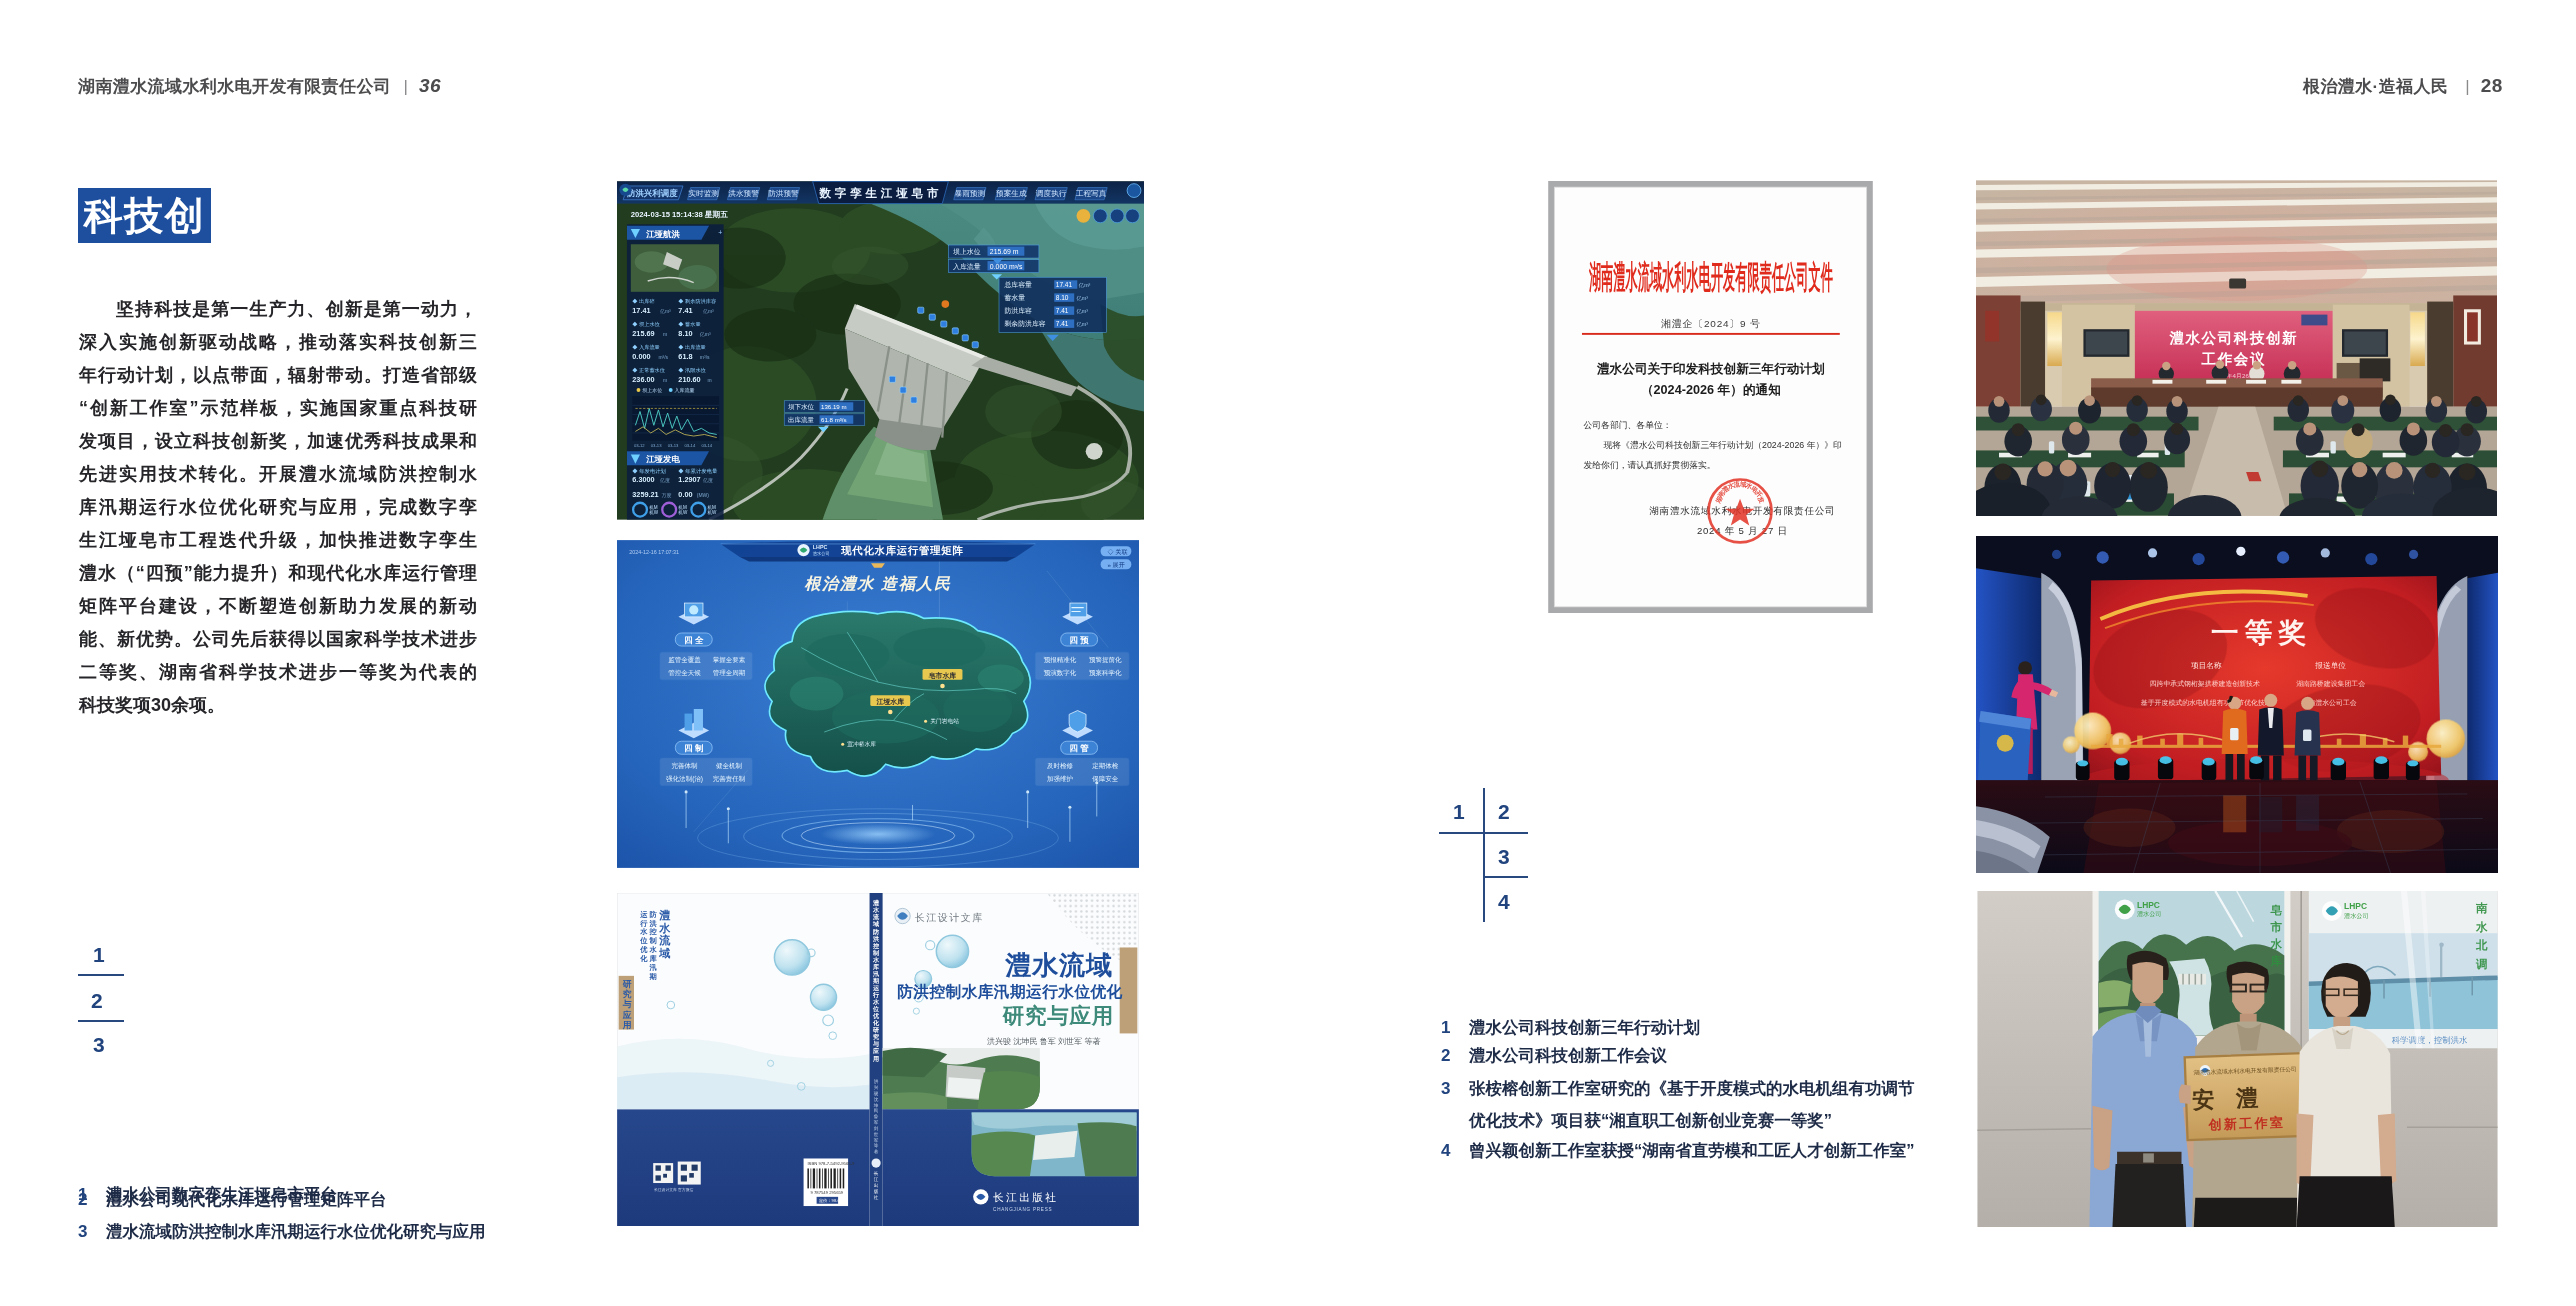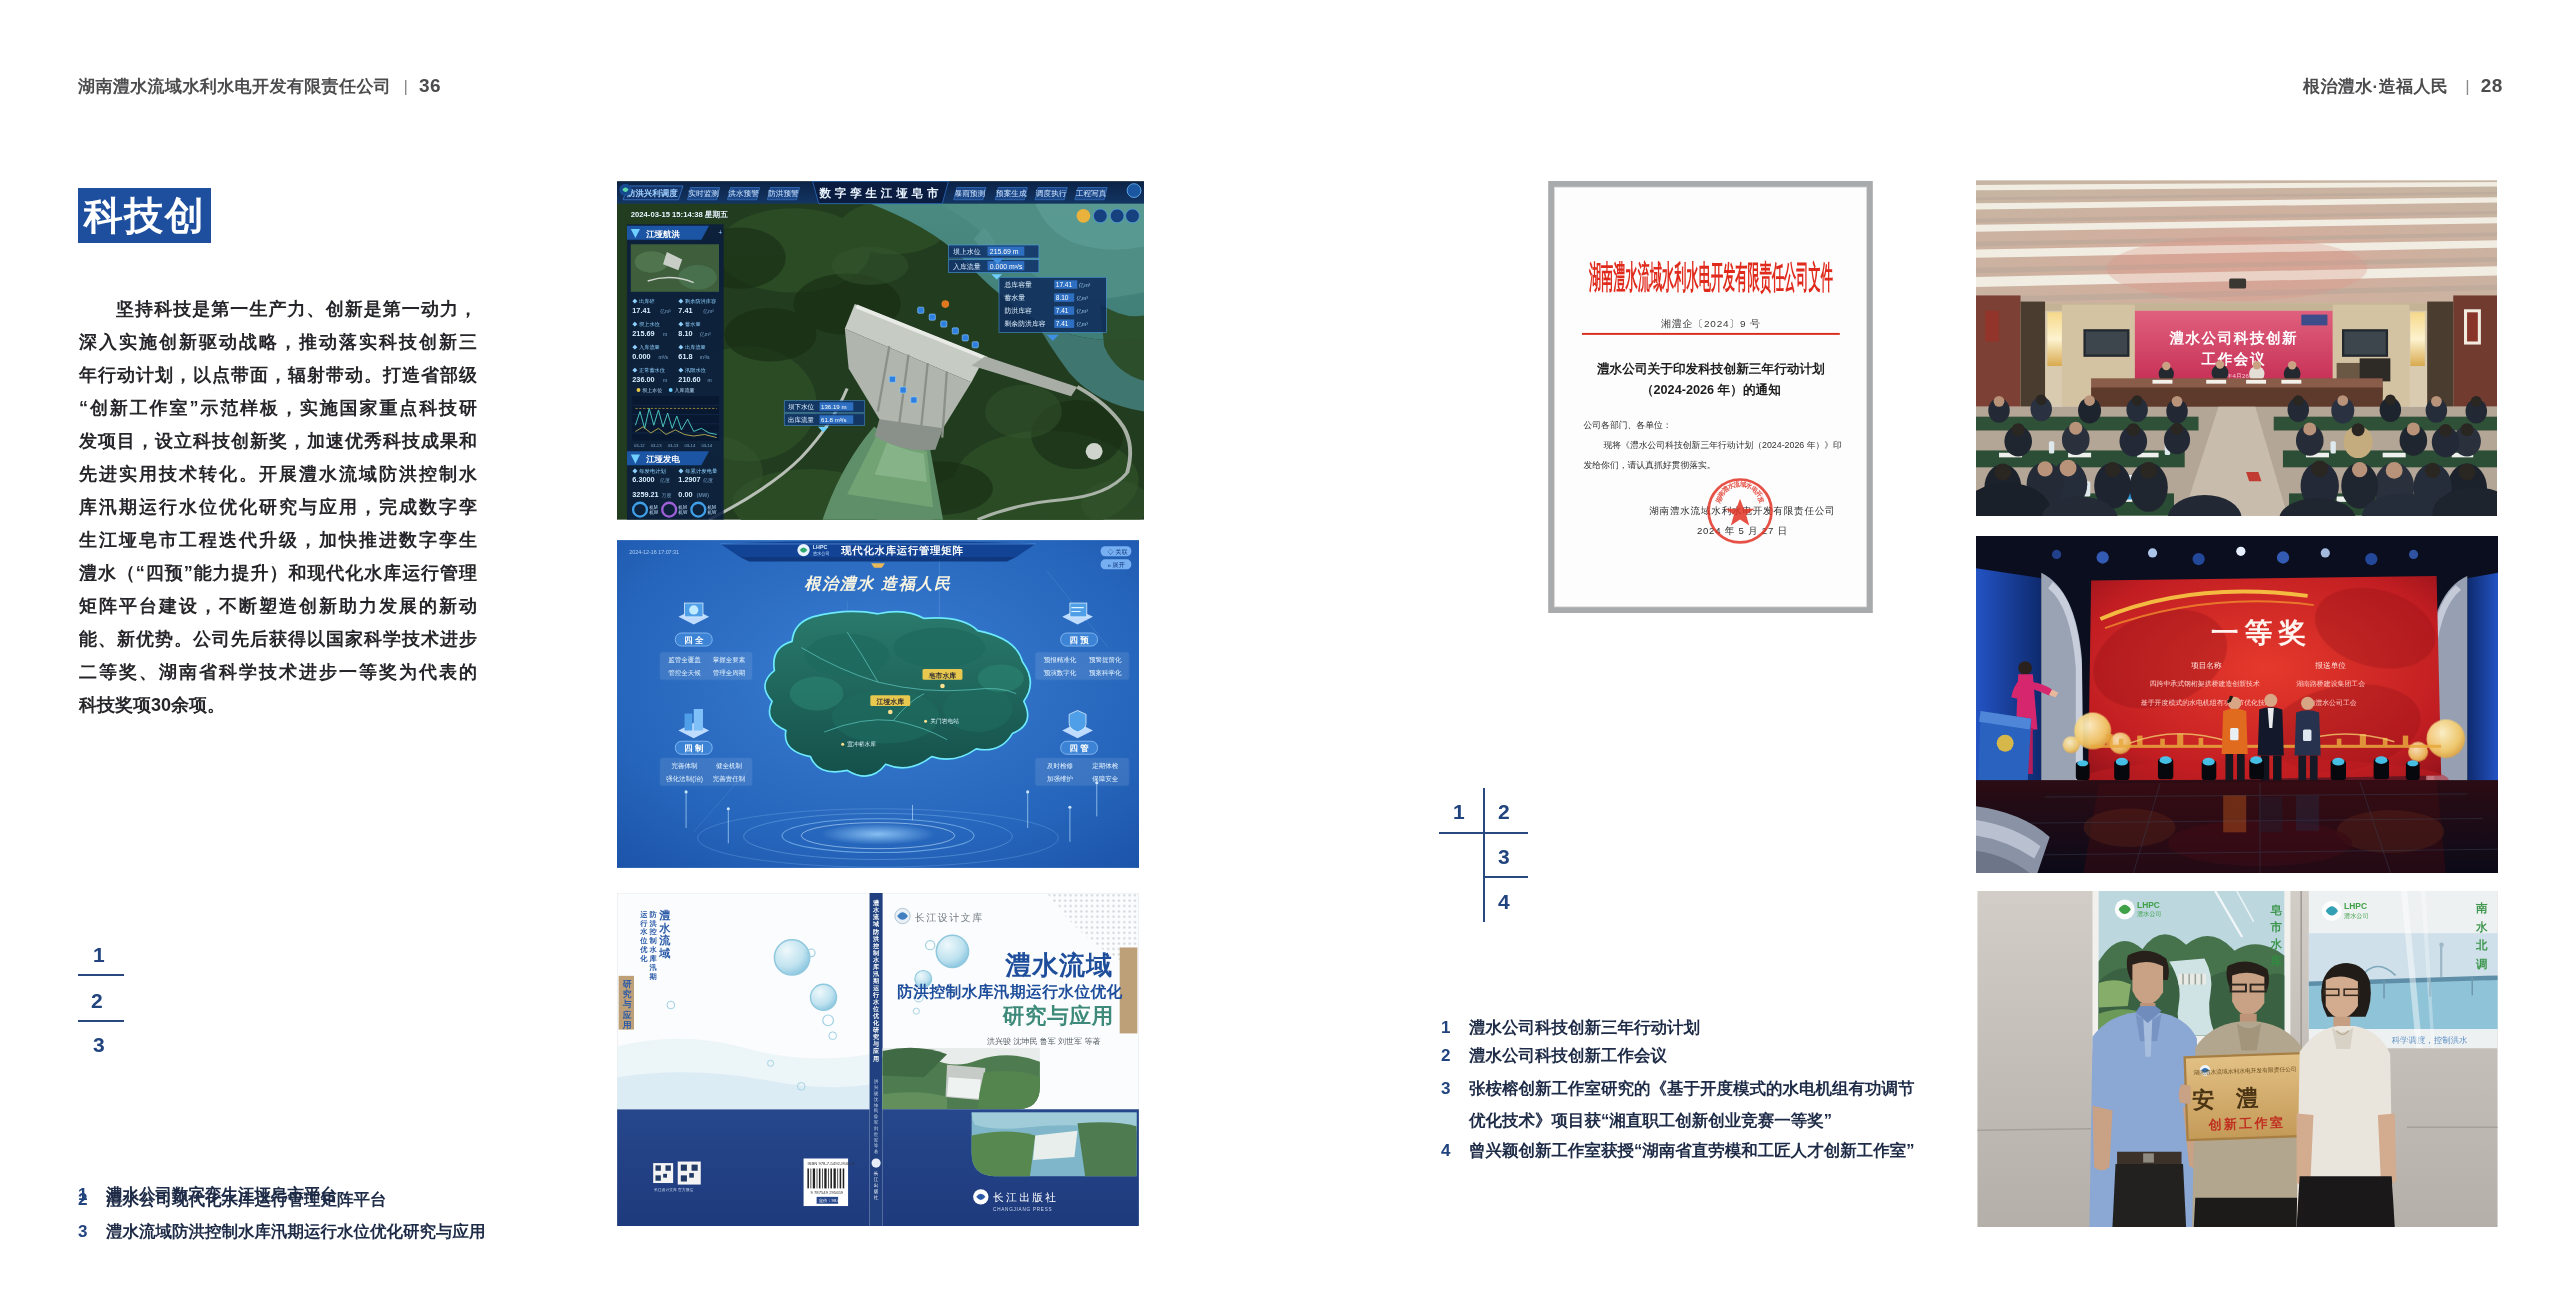--- a/index.html
+++ b/index.html
@@ -7,21 +7,21 @@
        font-family:"Liberation Sans",sans-serif;}
   .abs{position:absolute;}
   .hdr{font-size:17px;font-weight:bold;color:#4c4c4e;letter-spacing:0.4px;}
   .num{color:#21447e;font-weight:bold;font-size:21px;}
   .cap{font-size:16.5px;font-weight:bold;color:#1e2b47;white-space:nowrap;}
   .capnum{color:#21447e;font-weight:bold;font-size:17px;display:inline-block;width:28px;}
 </style>
 </head>
 <body>
 
-<div class="abs hdr" style="left:78px;top:75px;">湖南澧水流域水利水电开发有限责任公司<span style="color:#8a8a8c;font-weight:normal;padding:0 10.7px 0 12.3px;">|</span><span style="font-size:19px;">36</span></div>
+<div class="abs hdr" style="left:78px;top:75px;">湖南澧水流域水利水电开发有限责任公司<span style="color:#8a8a8c;font-weight:normal;padding:0 10.7px 0 12.3px;">|</span><span style="font-size:19px;font-style:italic;">36</span></div>
 
 <div class="abs hdr" style="left:2303px;top:75px;">根治澧水·造福人民<span style="color:#8a8a8c;font-weight:normal;padding:0 10.7px 0 17px;">|</span><span style="font-size:19px;">28</span></div>
 
 <div class="abs" style="left:78px;top:188px;width:133px;height:55px;background:#1d4f9e;color:#ffffff;font-size:39px;font-weight:bold;text-align:center;line-height:55px;letter-spacing:1.5px;">科技创新</div>
 
 <div class="abs" style="left:79px;top:293px;width:398px;font-size:18px;font-weight:bold;color:#26262a;line-height:33px;">
 <div style="text-align:justify;text-align-last:justify;"><span style="display:inline-block;width:36px;"></span>坚持科技是第一生产力、创新是第一动力，</div>
 <div style="text-align:justify;text-align-last:justify;">深入实施创新驱动战略，推动落实科技创新三</div>
 <div style="text-align:justify;text-align-last:justify;">年行动计划，以点带面，辐射带动。打造省部级</div>
 <div style="text-align:justify;text-align-last:justify;">“创新工作室”示范样板，实施国家重点科技研</div>

